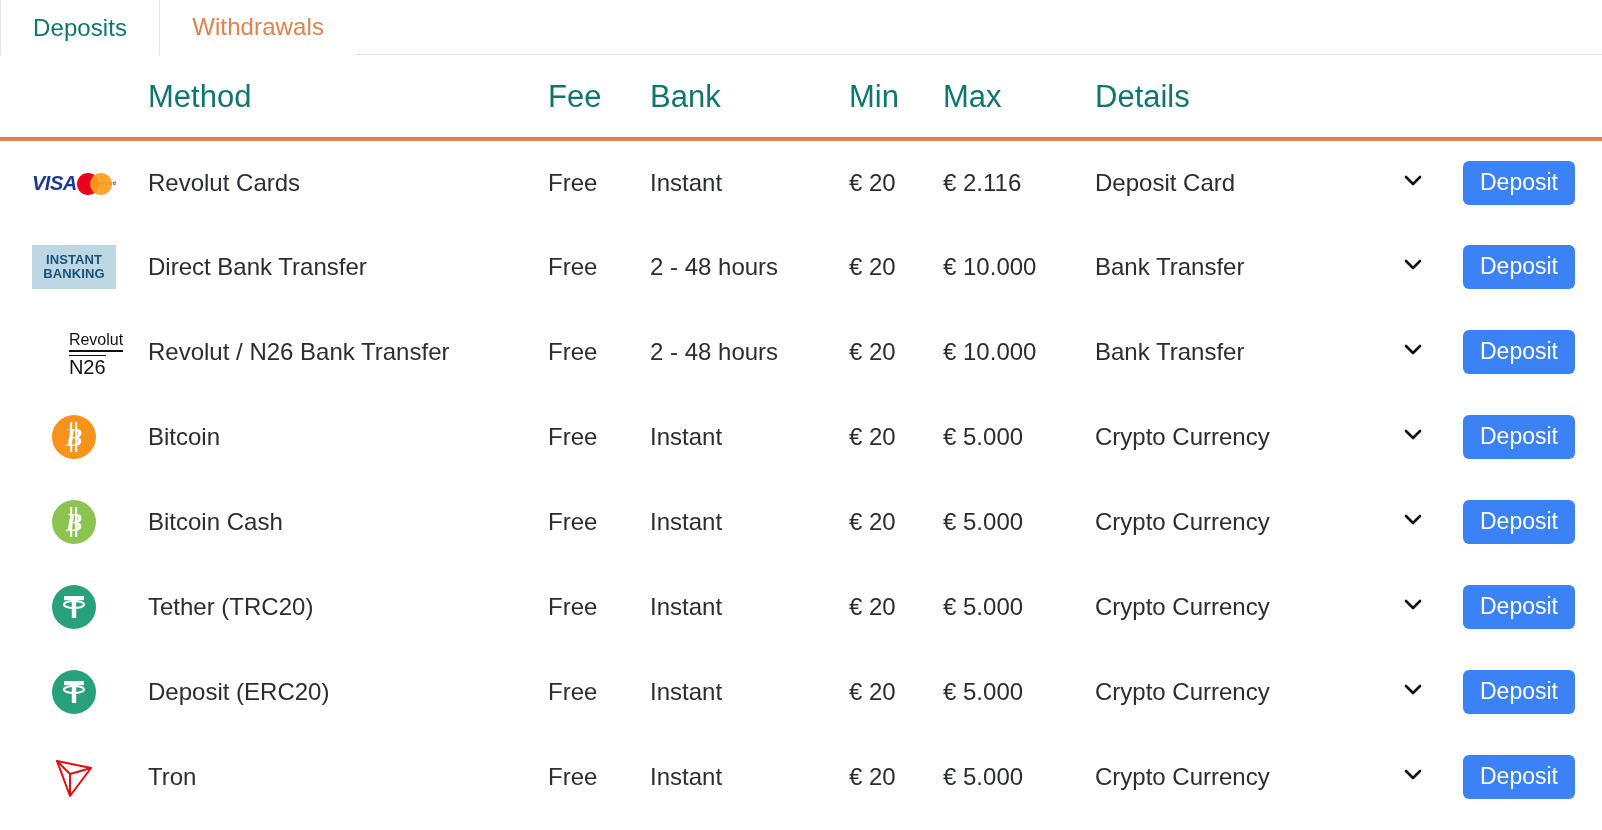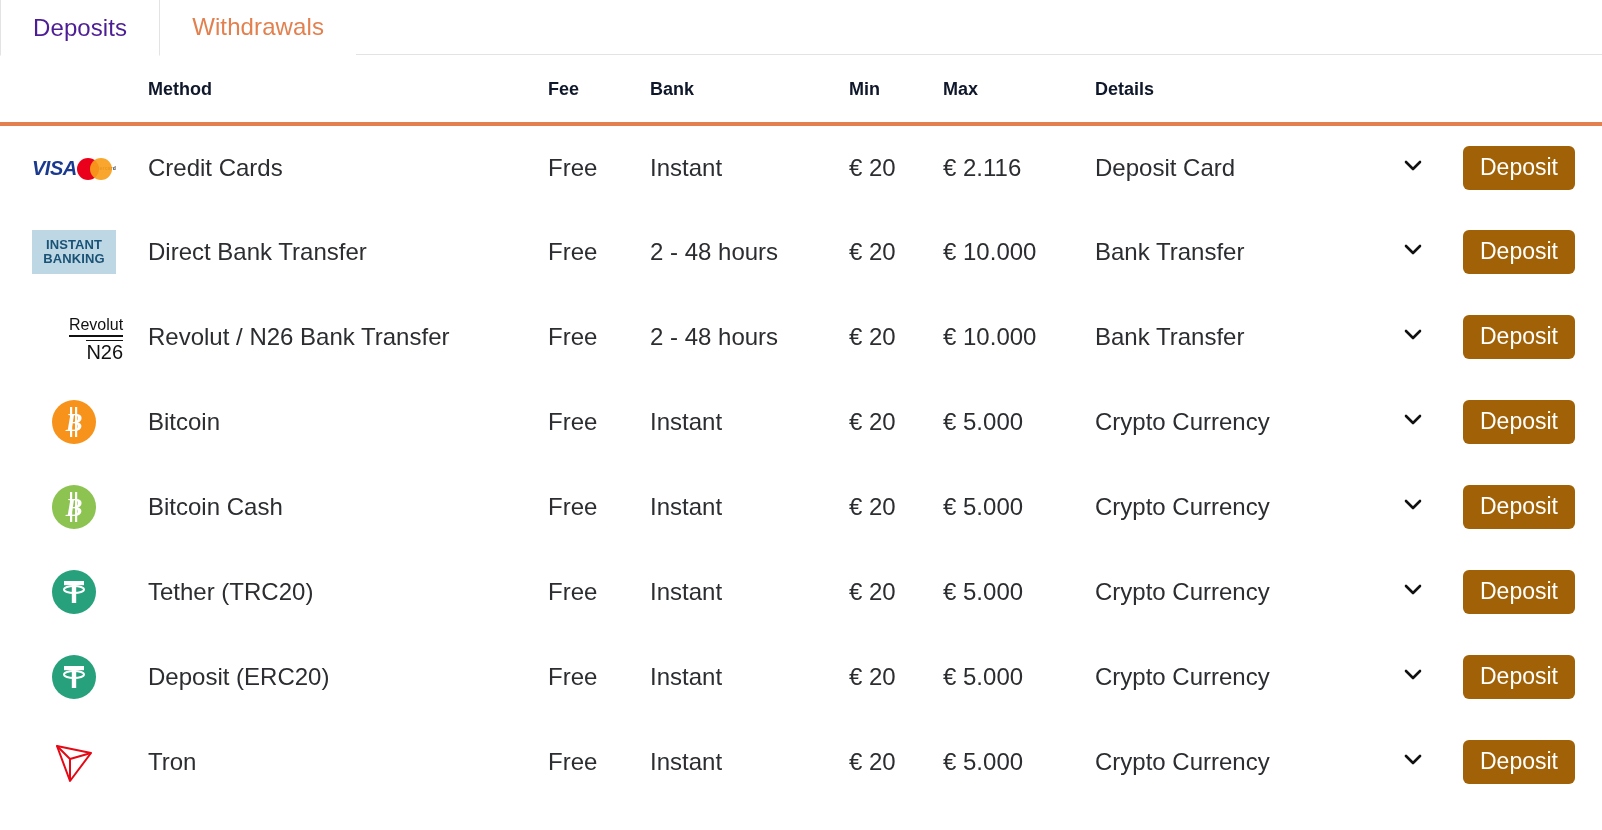--- a/index.html
+++ b/index.html
@@ -30,21 +30,21 @@
     align-items: center;
     padding: 0 32px;
     font-size: 24px;
     letter-spacing: 0.1px;
     cursor: pointer;
     position: relative;
     z-index: 2;
     background: #ffffff;
   }
   .tab.active {
-    color: #4c1d95;
+    color: #0f766e;
     border: 1px solid #e3e3e3;
     border-bottom: 1px solid #ffffff;
     border-top: none;
     margin-bottom: -1px;
   }
   .tab.inactive {
     color: #e2804f;
     border-bottom: 1px solid transparent;
     justify-content: flex-end;
   }
@@ -54,23 +54,23 @@
     width: 1602px;
     padding-top: 0;
   }
   .tbl {
     width: 1602px;
     border-collapse: collapse;
     table-layout: fixed;
   }
   .tbl th {
     text-align: left;
-    font-size: 18px;
-    font-weight: bold;
-    color: #0f172a;
+    font-size: 31px;
+    font-weight: normal;
+    color: #0f766e;
     padding: 24px 0 22px 0;
     vertical-align: middle;
     border-bottom: 4px solid #e3804f;
   }
   .tbl td {
     font-size: 24px;
     color: #2b2d30;
     vertical-align: middle;
     padding: 0;
     height: 85px;
@@ -127,21 +127,21 @@
     width: 84px; height: 44px;
     display: flex; flex-direction: column;
     align-items: center; justify-content: center;
     line-height: 1.05;
   }
   .ib-box span {
     font-size: 13px; font-weight: bold; color: #1a5276;
     letter-spacing: 0.1px;
   }
 
-  .rev-box { text-align: right; line-height: 1.15; margin-left: 44px; }
+  .rev-box { text-align: left; line-height: 1.15; margin-left: 44px; }
   .rev-top {
     font-size: 16px; color: #111; border-bottom: 2px solid #111;
     padding-bottom: 1px; display: inline-block;
   }
   .rev-bot {
     font-size: 20px; color: #111; font-weight: 500;
     border-top: 1px solid #111; display: inline-block;
     padding-top: 0px; margin-top: 1px;
   }
 
@@ -160,21 +160,21 @@
   
   .chev {
     display: inline-block;
     width: 22px; height: 22px;
     cursor: pointer;
   }
 
   
   .btn-deposit {
     display: inline-block;
-    background: #a16207;
+    background: #3b82f6;
     color: #ffffff;
     font-size: 23px;
     font-family: "Liberation Sans", sans-serif;
     border: none;
     border-radius: 6px;
     padding: 10px 17px 11px 17px;
     cursor: pointer;
     line-height: 1;
     white-space: nowrap;
   }
@@ -222,21 +222,21 @@
           <td class="cell-logo">
             <div class="logo-box">
               <div class="visa-txt">VISA</div>
               <div class="mc-marks">
                 <i class="mc-red"></i>
                 <i class="mc-yel"></i>
               </div>
               <div class="mc-word">mastercard</div>
             </div>
           </td>
-          <td>Credit Cards</td>
+          <td>Revolut Cards</td>
           <td>Free</td>
           <td>Instant</td>
           <td>€ 20</td>
           <td>€ 2.116</td>
           <td>Deposit Card</td>
           <td class="cell-chev"><span class="chev"><svg width="22" height="22" viewBox="0 0 22 22">
                 <path d="M4 8 L11 15 L18 8" fill="none" stroke="#111" stroke-width="2.6" stroke-linecap="round" stroke-linejoin="round"></path>
               </svg></span></td>
           <td><button class="btn-deposit">Deposit</button></td>
         </tr>

